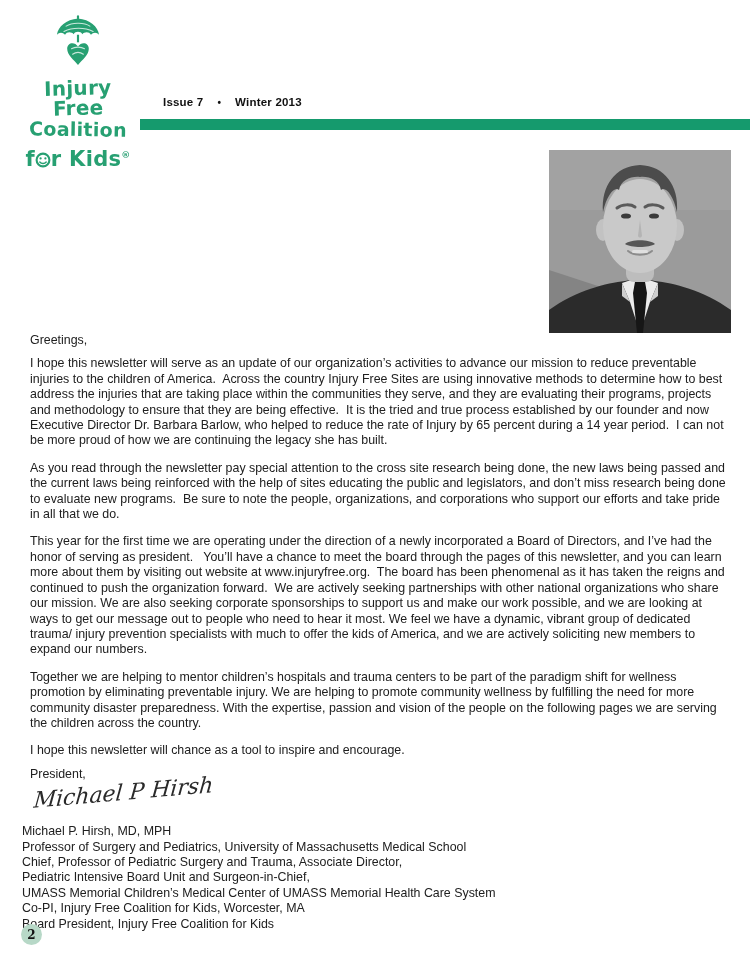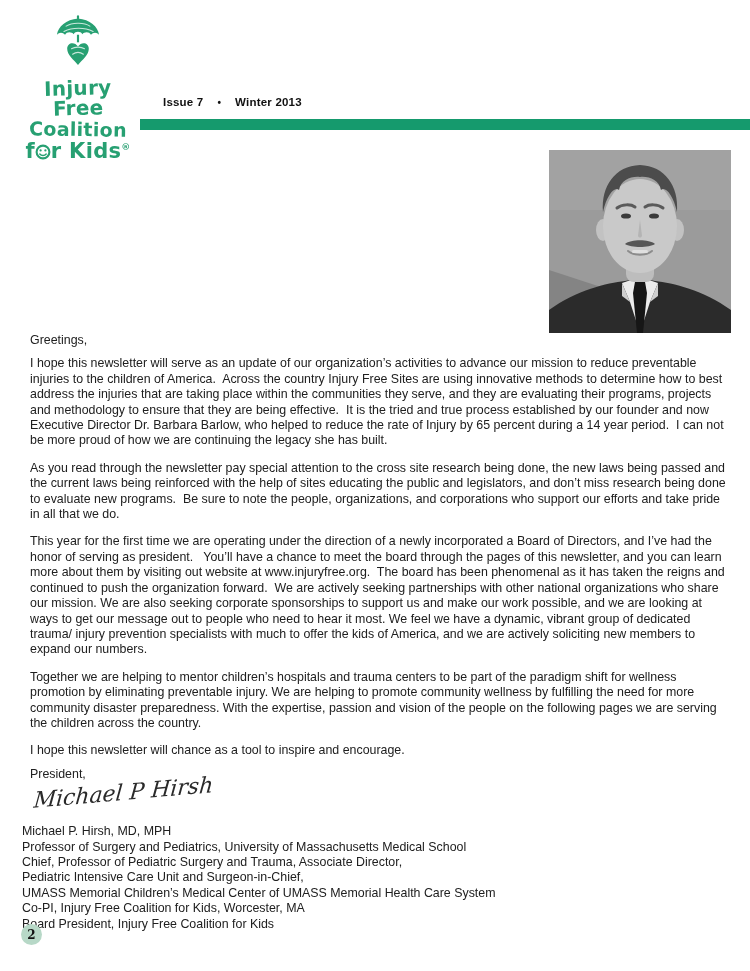--- a/index.html
+++ b/index.html
@@ -8,21 +8,21 @@
     overflow:hidden;font-family:"Liberation Sans",sans-serif;color:#1f1f1f;
     margin:0 auto;
   }
   
   .logo{position:absolute;left:16px;top:14px;width:124px;text-align:center;}
   .logo-art{display:block;margin:0 auto;}
   .logo-text{color:#27a072;font-weight:bold;line-height:1;margin-top:2px;
     font-family:"DejaVu Sans",sans-serif;letter-spacing:.3px;}
   .logo-line1{font-size:20px;display:block;transform:rotate(-1.5deg);}
   .logo-line2{font-size:19px;display:block;margin-top:2px;transform:rotate(1deg);}
-  .logo-line3{font-size:21px;display:block;margin-top:2px;white-space:nowrap;}
+  .logo-line3{font-size:21px;display:block;margin-top:10px;white-space:nowrap;}
   .logo-line3 sup{font-size:9px;}
   .smiley{display:inline-block;vertical-align:-2px;}
   .issue-line{position:absolute;left:163px;top:96px;font-size:11.5px;font-weight:bold;
     color:#111;letter-spacing:.2px;white-space:nowrap;}
   .issue-line .sep{display:inline-block;margin:0 14px;font-size:10px;}
   .green-bar{position:absolute;left:140px;top:119px;width:610px;height:11px;}
   
   .photo{position:absolute;left:549px;top:150px;width:182px;height:183px;overflow:hidden;}
   
   .letter{position:absolute;left:22px;top:325px;width:714px;font-size:12.4px;
@@ -126,21 +126,21 @@
     <p class="gap">Together we are helping to mentor children’s hospitals and trauma centers to be part of the paradigm shift for wellness promotion by eliminating preventable injury. We are helping to promote community wellness by fulfilling the need for more community disaster preparedness. With the expertise, passion and vision of the people on the following pages we are serving the children across the country.</p>
     <p class="gap">I hope this newsletter will chance as a tool to inspire and encourage.</p>
     <p class="closing">President,</p>
     <div>
       <span class="signature-script">Michael P Hirsh</span>
     </div>
     <div class="sig-block">
       <span>Michael P. Hirsh, MD, MPH</span>
       <span>Professor of Surgery and Pediatrics, University of Massachusetts Medical School</span>
       <span>Chief, Professor of Pediatric Surgery and Trauma, Associate Director,</span>
-      <span>Pediatric Intensive Care Unit and Surgeon-in-Chief,</span>
+      <span>Pediatric Intensive Board Unit and Surgeon-in-Chief,</span>
       <span>UMASS Memorial Children’s Medical Center of UMASS Memorial Health Care System</span>
       <span>Co-PI, Injury Free Coalition for Kids, Worcester, MA</span>
       <span>Board President, Injury Free Coalition for Kids</span>
     </div>
   </main>
 
   <div class="page-number">
     <span>2</span>
   </div>
 

